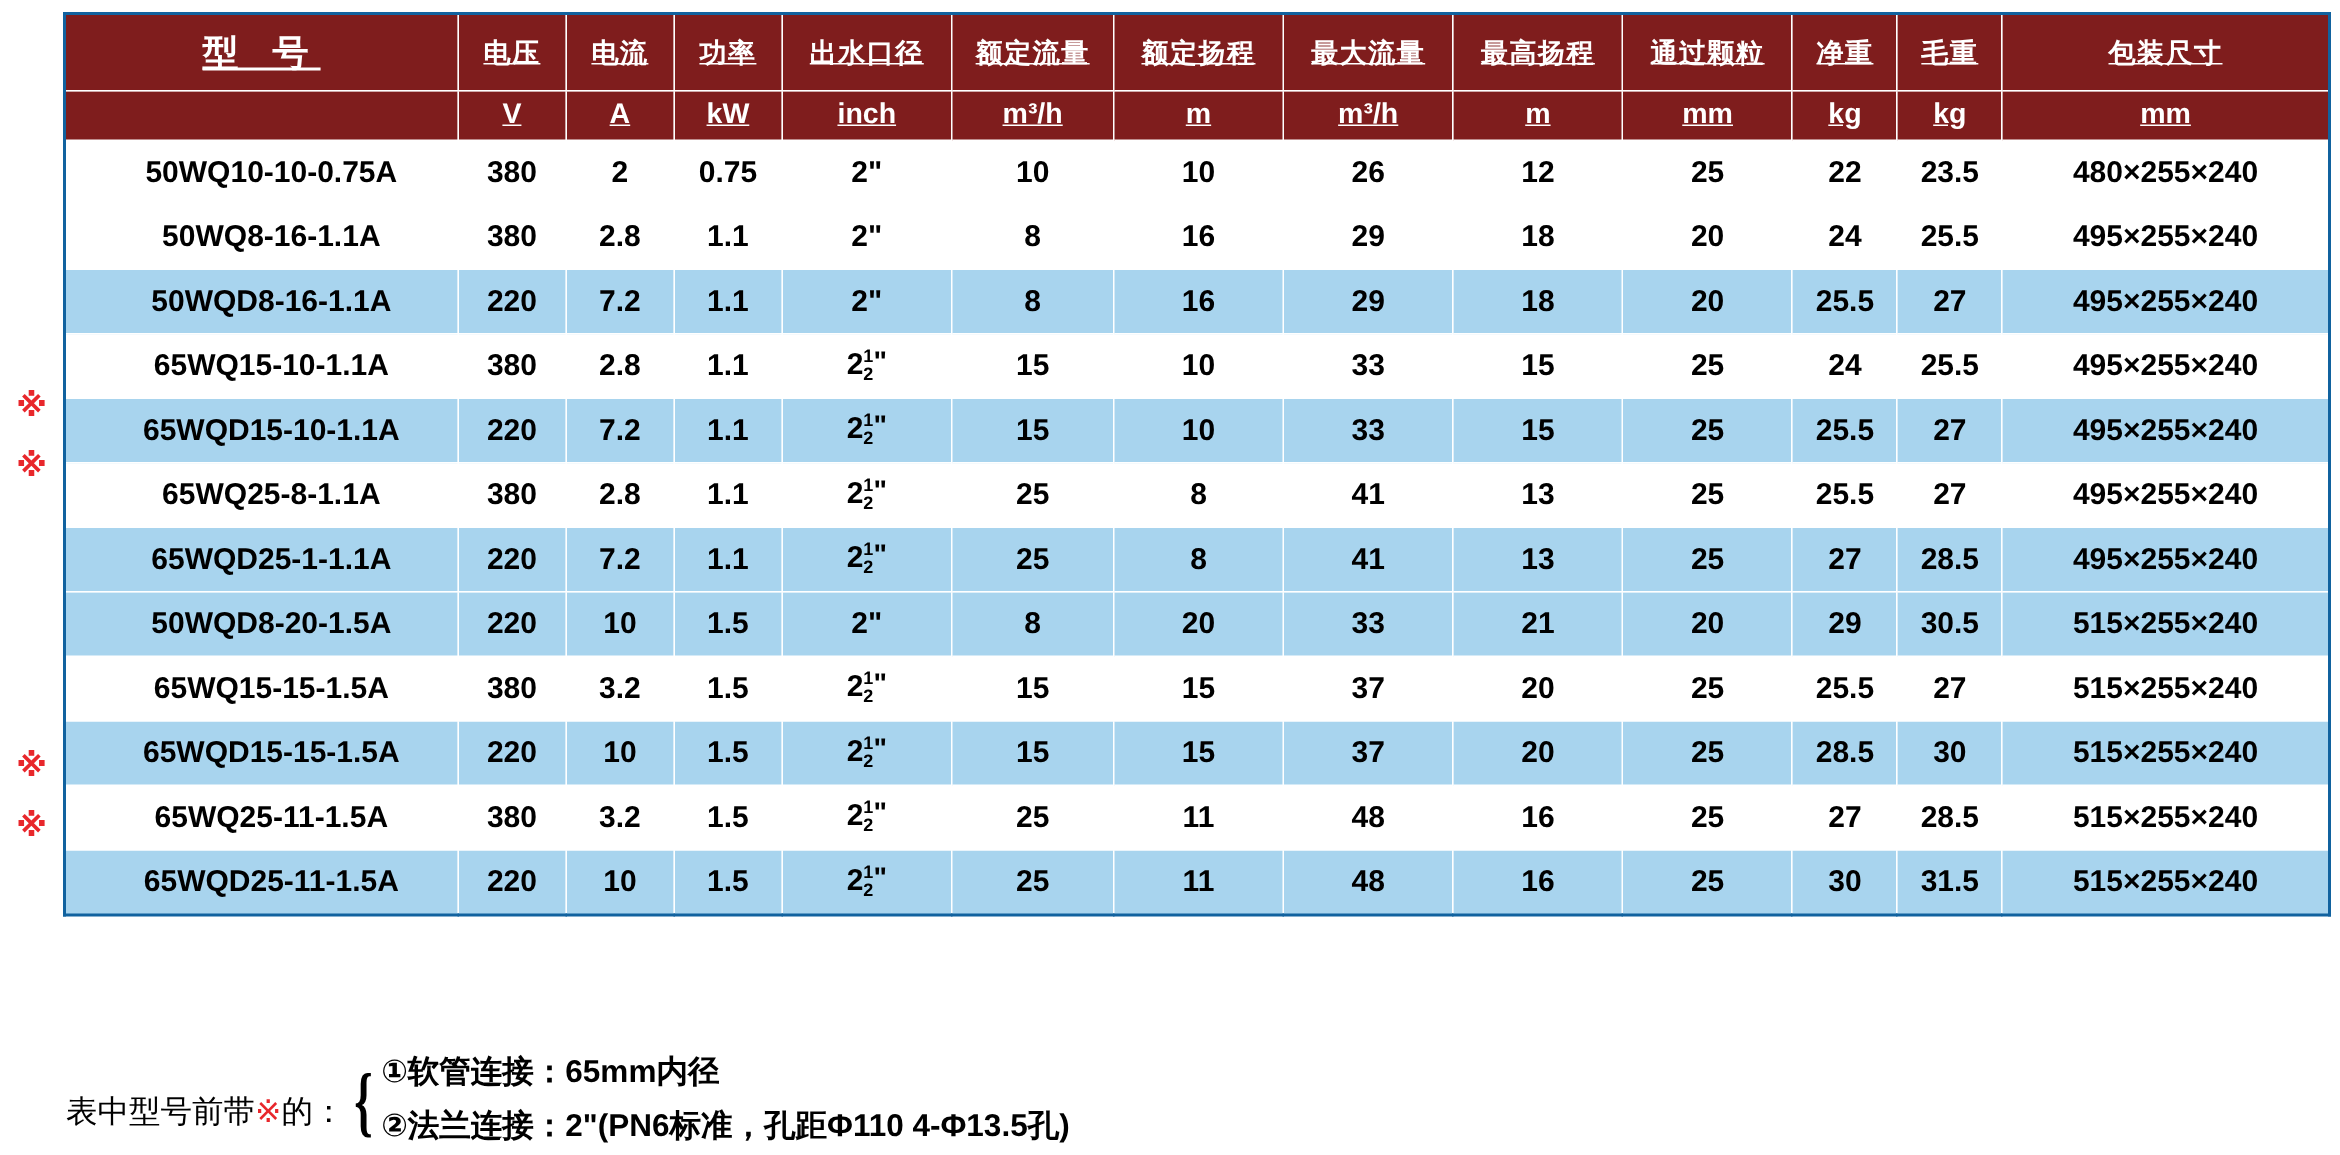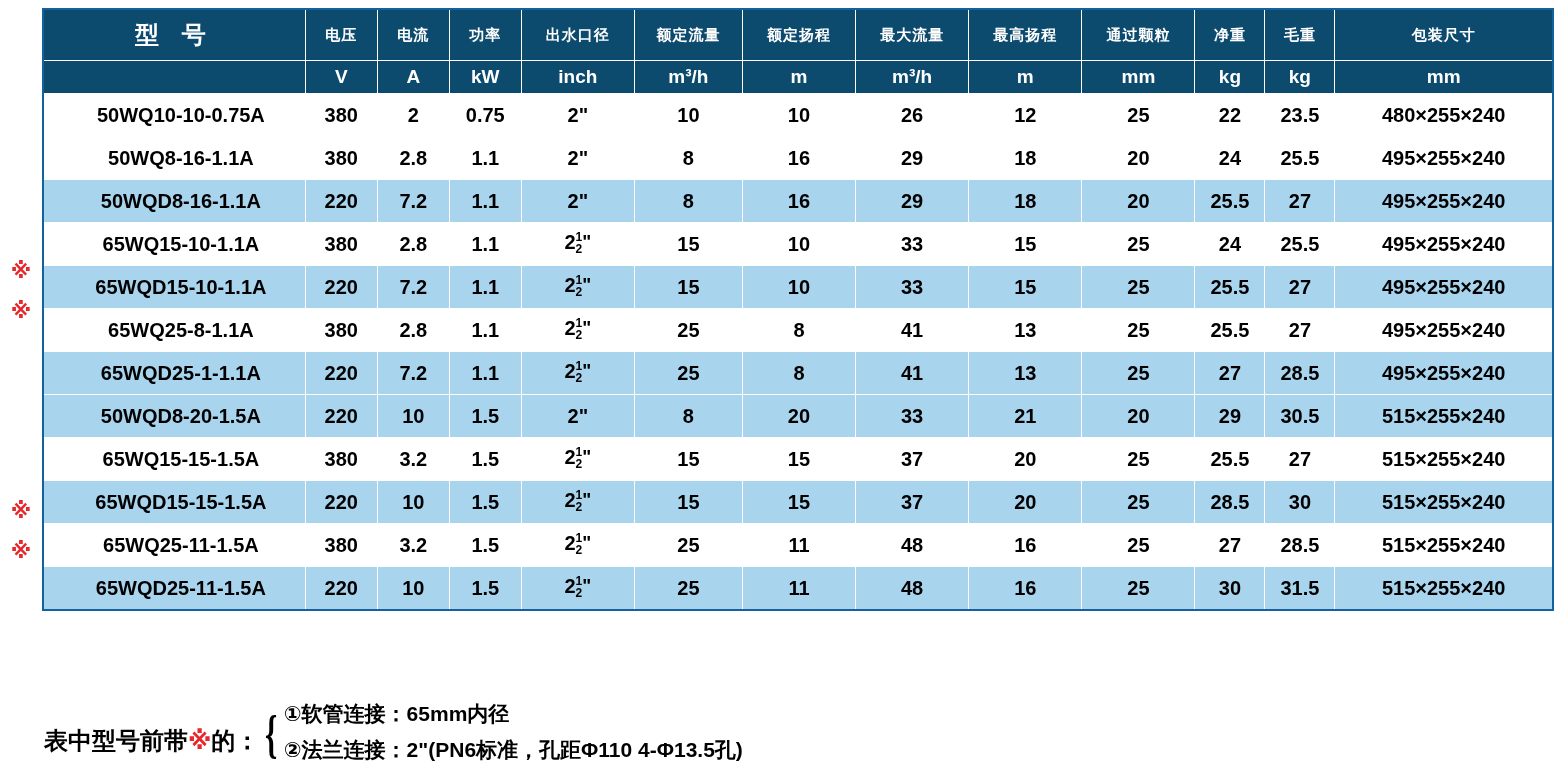--- a/index.html
+++ b/index.html
@@ -28,26 +28,27 @@
     table-layout: fixed;
   }
   table.spec th, table.spec td {
     border: 1px solid #ffffff;
     text-align: center;
     vertical-align: middle;
     font-weight: bold;
     white-space: nowrap;
   }
   thead th {
-    background: #0c4a6e;
+    background: #7f1d1d;
     color: #ffffff;
+    text-decoration: underline;
   }
   thead tr.main-head th {
     height: 48px;
-    font-size: 15px;
+    font-size: 18px;
     letter-spacing: 1px;
   }
   thead tr.unit-head th {
     height: 30px;
     font-size: 19px;
   }
   thead tr.main-head th.model-col {
     font-size: 24px;
     letter-spacing: 8px;
   }
@@ -113,22 +114,22 @@
     position: absolute;
     left: 44px;
     top: 700px;
     font-size: 21px;
     font-weight: bold;
     color: #000;
     display: flex;
     align-items: center;
   }
   .footnote .lead {
-    font-size: 24px;
-    font-weight: bold;
+    font-size: 21px;
+    font-weight: normal;
     padding-top: 18px;
     text-align: center;
   }
   .footnote .redmark { color: #e8272c; }
   .footnote .brace {
     font-size: 52px;
     line-height: 1;
     margin: 0 2px 0 2px;
     transform: scaleX(0.6);
     display: inline-block;

